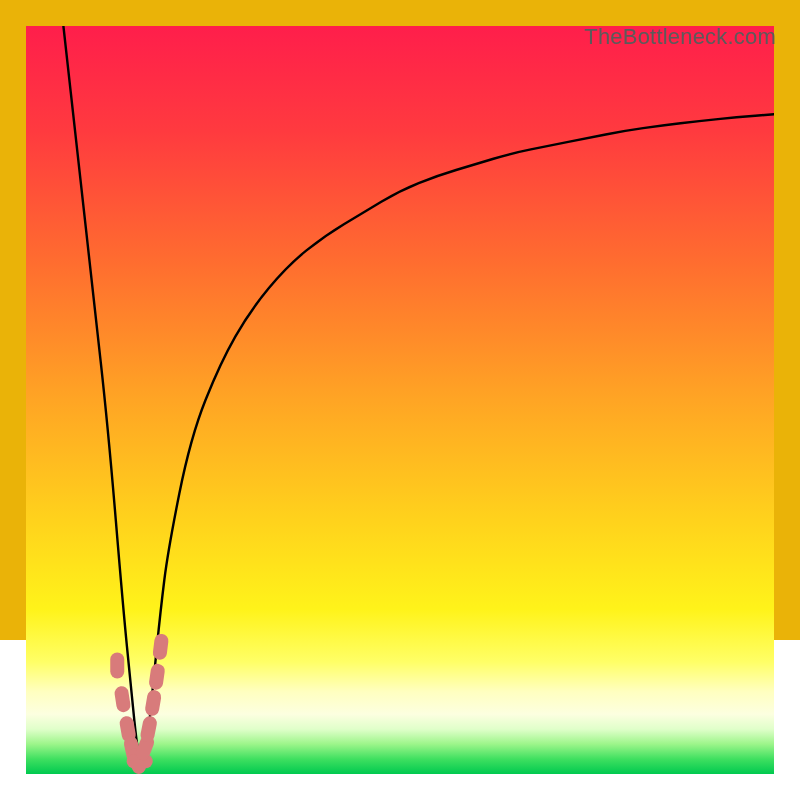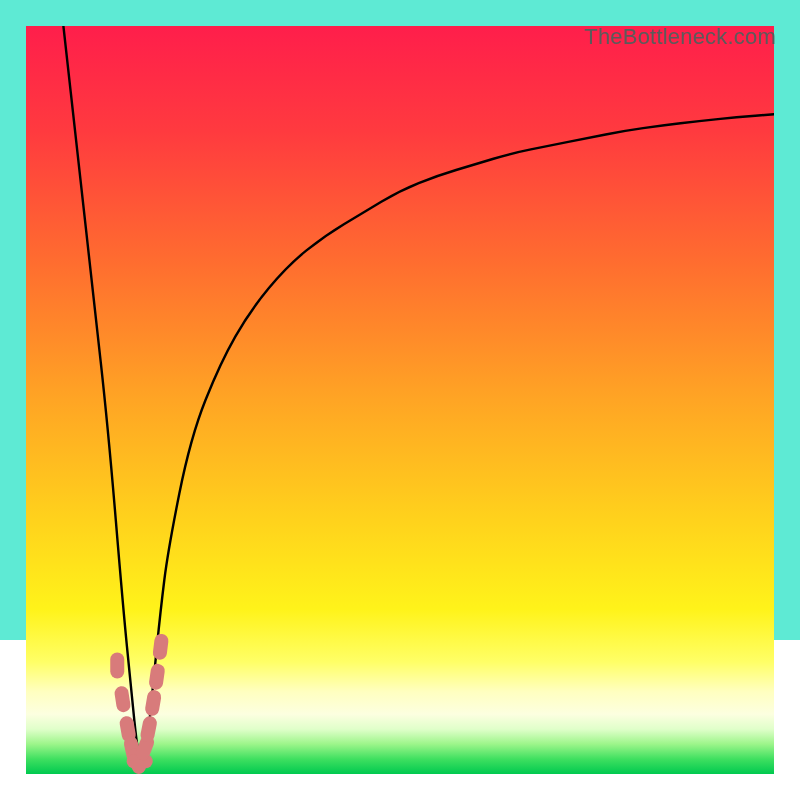--- a/index.html
+++ b/index.html
@@ -6,21 +6,21 @@
     margin: 0;
     padding: 0;
     width: 800px;
     height: 800px;
     overflow: hidden;
     font-family: Arial, Helvetica, sans-serif;
   }
   .frame {
     width: 800px;
     height: 640px;
-    background: #5eead4;
+    background: #eab308;
     position: relative;
   }
   .plot {
     position: absolute;
     left: 26px;
     top: 26px;
     width: 748px;
     height: 748px;
     overflow: hidden;
   }

